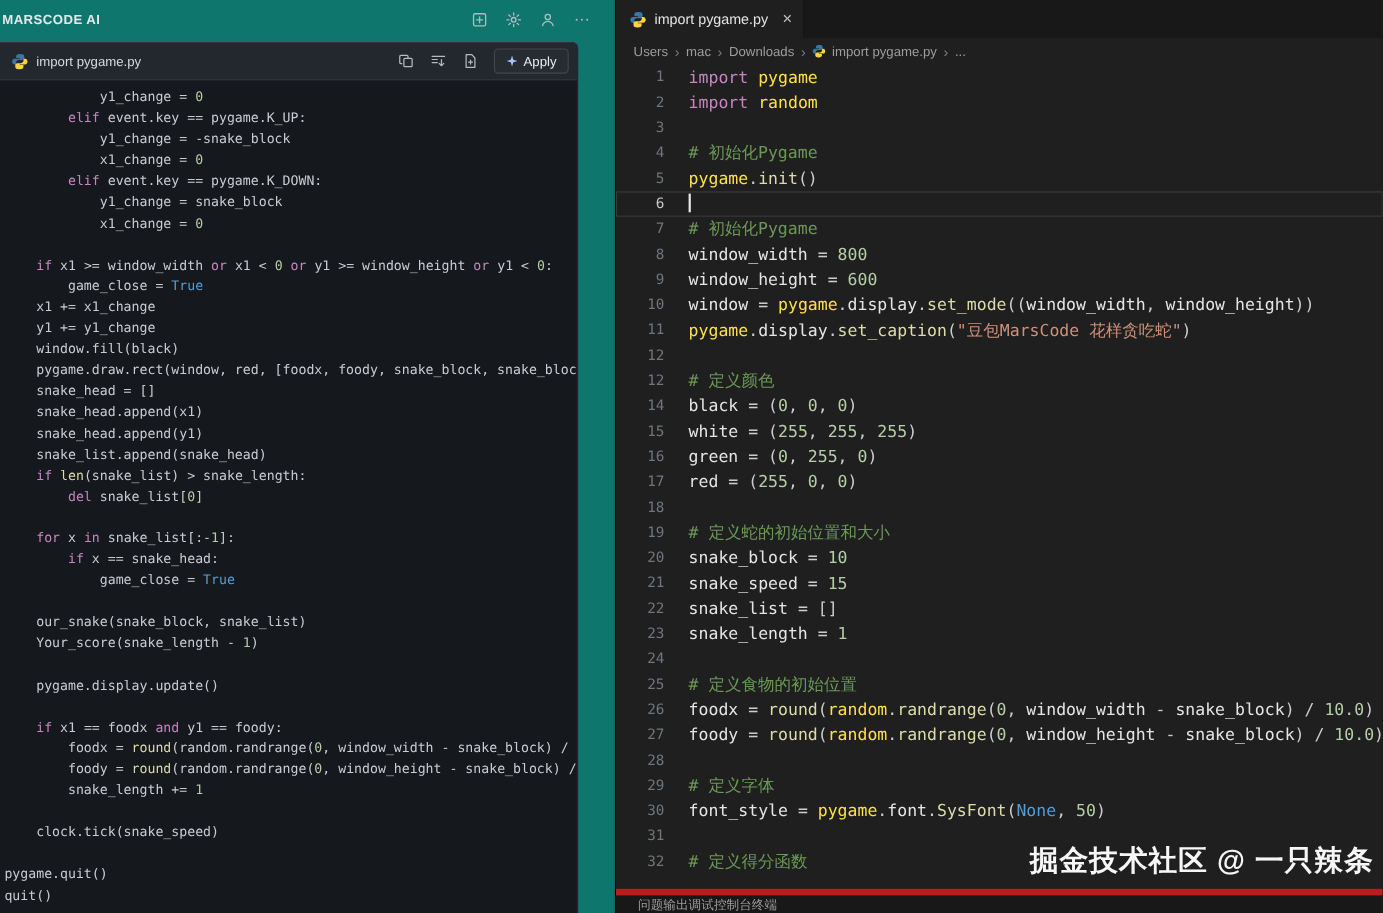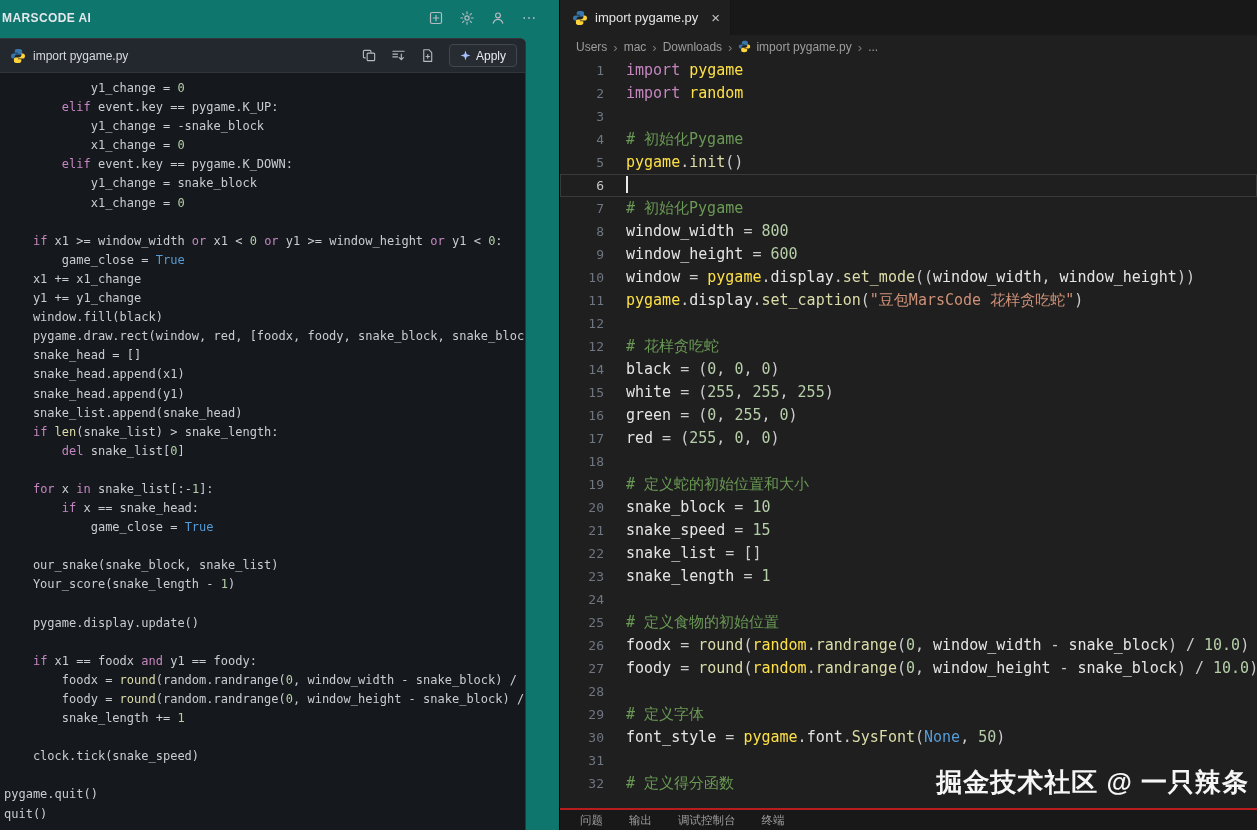--- a/index.html
+++ b/index.html
@@ -51,21 +51,21 @@
   .tk-mod{color:#fde047}
   .tk-fn{color:#dcdcaa}
   .tk-var{color:#e5e5e5}
   .tk-num{color:#b5cea8}
   .tk-str{color:#ce9178}
   .tk-cm{color:#6a9955}
   .tk-const{color:#569cd6}
   .tk-pl{color:#cccccc}
   .card-body .tk-pl{color:#c9cdd3}
 
-  .bottom-bar{height:22px;flex:none;background:#181818;border-top:2px solid #b91c1c;display:flex;align-items:center;gap:26px;padding-left:20px}
+  .bottom-bar{height:22px;flex:none;background:#181818;border-top:6px solid #b91c1c;display:flex;align-items:center;padding-left:20px}
   .bottom-tab{color:#9d9d9d;font-size:11.5px;cursor:pointer;white-space:nowrap}
 
   .watermark{position:absolute;right:8px;bottom:30px;font-size:26px;font-weight:700;color:rgba(255,255,255,.96);letter-spacing:1px;z-index:5;font-family:"Liberation Sans",sans-serif;pointer-events:none}
 </style>
 </head>
 <body>
 
 <div class="left-panel">
   <div class="panel-topbar">
     <span class="panel-title">MARSCODE AI</span>
@@ -226,21 +226,21 @@
         <div class="code-row"><span class="gutter">3</span><span class="code-text"></span></div>
         <div class="code-row"><span class="gutter">4</span><span class="code-text"><span class="tk-cm"># 初始化Pygame</span></span></div>
         <div class="code-row"><span class="gutter">5</span><span class="code-text"><span class="tk-mod">pygame</span><span class="tk-pl">.</span><span class="tk-fn">init</span><span class="tk-pl">()</span></span></div>
         <div class="code-row active"><span class="gutter">6</span><span class="code-text"><span class="cursor"></span></span></div>
         <div class="code-row"><span class="gutter">7</span><span class="code-text"><span class="tk-cm"># 初始化Pygame</span></span></div>
         <div class="code-row"><span class="gutter">8</span><span class="code-text"><span class="tk-var">window_width</span><span class="tk-pl"> = </span><span class="tk-num">800</span></span></div>
         <div class="code-row"><span class="gutter">9</span><span class="code-text"><span class="tk-var">window_height</span><span class="tk-pl"> = </span><span class="tk-num">600</span></span></div>
         <div class="code-row"><span class="gutter">10</span><span class="code-text"><span class="tk-var">window</span><span class="tk-pl"> = </span><span class="tk-mod">pygame</span><span class="tk-pl">.</span><span class="tk-var">display</span><span class="tk-pl">.</span><span class="tk-fn">set_mode</span><span class="tk-pl">((</span><span class="tk-var">window_width</span><span class="tk-pl">, </span><span class="tk-var">window_height</span><span class="tk-pl">))</span></span></div>
         <div class="code-row"><span class="gutter">11</span><span class="code-text"><span class="tk-mod">pygame</span><span class="tk-pl">.</span><span class="tk-var">display</span><span class="tk-pl">.</span><span class="tk-fn">set_caption</span><span class="tk-pl">(</span><span class="tk-str">"豆包MarsCode 花样贪吃蛇"</span><span class="tk-pl">)</span></span></div>
         <div class="code-row"><span class="gutter">12</span><span class="code-text"></span></div>
-        <div class="code-row"><span class="gutter">12</span><span class="code-text"><span class="tk-cm"># 花样贪吃蛇</span></span></div>
+        <div class="code-row"><span class="gutter">12</span><span class="code-text"><span class="tk-cm"># 定义颜色</span></span></div>
         <div class="code-row"><span class="gutter">14</span><span class="code-text"><span class="tk-var">black</span><span class="tk-pl"> = (</span><span class="tk-num">0</span><span class="tk-pl">, </span><span class="tk-num">0</span><span class="tk-pl">, </span><span class="tk-num">0</span><span class="tk-pl">)</span></span></div>
         <div class="code-row"><span class="gutter">15</span><span class="code-text"><span class="tk-var">white</span><span class="tk-pl"> = (</span><span class="tk-num">255</span><span class="tk-pl">, </span><span class="tk-num">255</span><span class="tk-pl">, </span><span class="tk-num">255</span><span class="tk-pl">)</span></span></div>
         <div class="code-row"><span class="gutter">16</span><span class="code-text"><span class="tk-var">green</span><span class="tk-pl"> = (</span><span class="tk-num">0</span><span class="tk-pl">, </span><span class="tk-num">255</span><span class="tk-pl">, </span><span class="tk-num">0</span><span class="tk-pl">)</span></span></div>
         <div class="code-row"><span class="gutter">17</span><span class="code-text"><span class="tk-var">red</span><span class="tk-pl"> = (</span><span class="tk-num">255</span><span class="tk-pl">, </span><span class="tk-num">0</span><span class="tk-pl">, </span><span class="tk-num">0</span><span class="tk-pl">)</span></span></div>
         <div class="code-row"><span class="gutter">18</span><span class="code-text"></span></div>
         <div class="code-row"><span class="gutter">19</span><span class="code-text"><span class="tk-cm"># 定义蛇的初始位置和大小</span></span></div>
         <div class="code-row"><span class="gutter">20</span><span class="code-text"><span class="tk-var">snake_block</span><span class="tk-pl"> = </span><span class="tk-num">10</span></span></div>
         <div class="code-row"><span class="gutter">21</span><span class="code-text"><span class="tk-var">snake_speed</span><span class="tk-pl"> = </span><span class="tk-num">15</span></span></div>
         <div class="code-row"><span class="gutter">22</span><span class="code-text"><span class="tk-var">snake_list</span><span class="tk-pl"> = []</span></span></div>
         <div class="code-row"><span class="gutter">23</span><span class="code-text"><span class="tk-var">snake_length</span><span class="tk-pl"> = </span><span class="tk-num">1</span></span></div>

